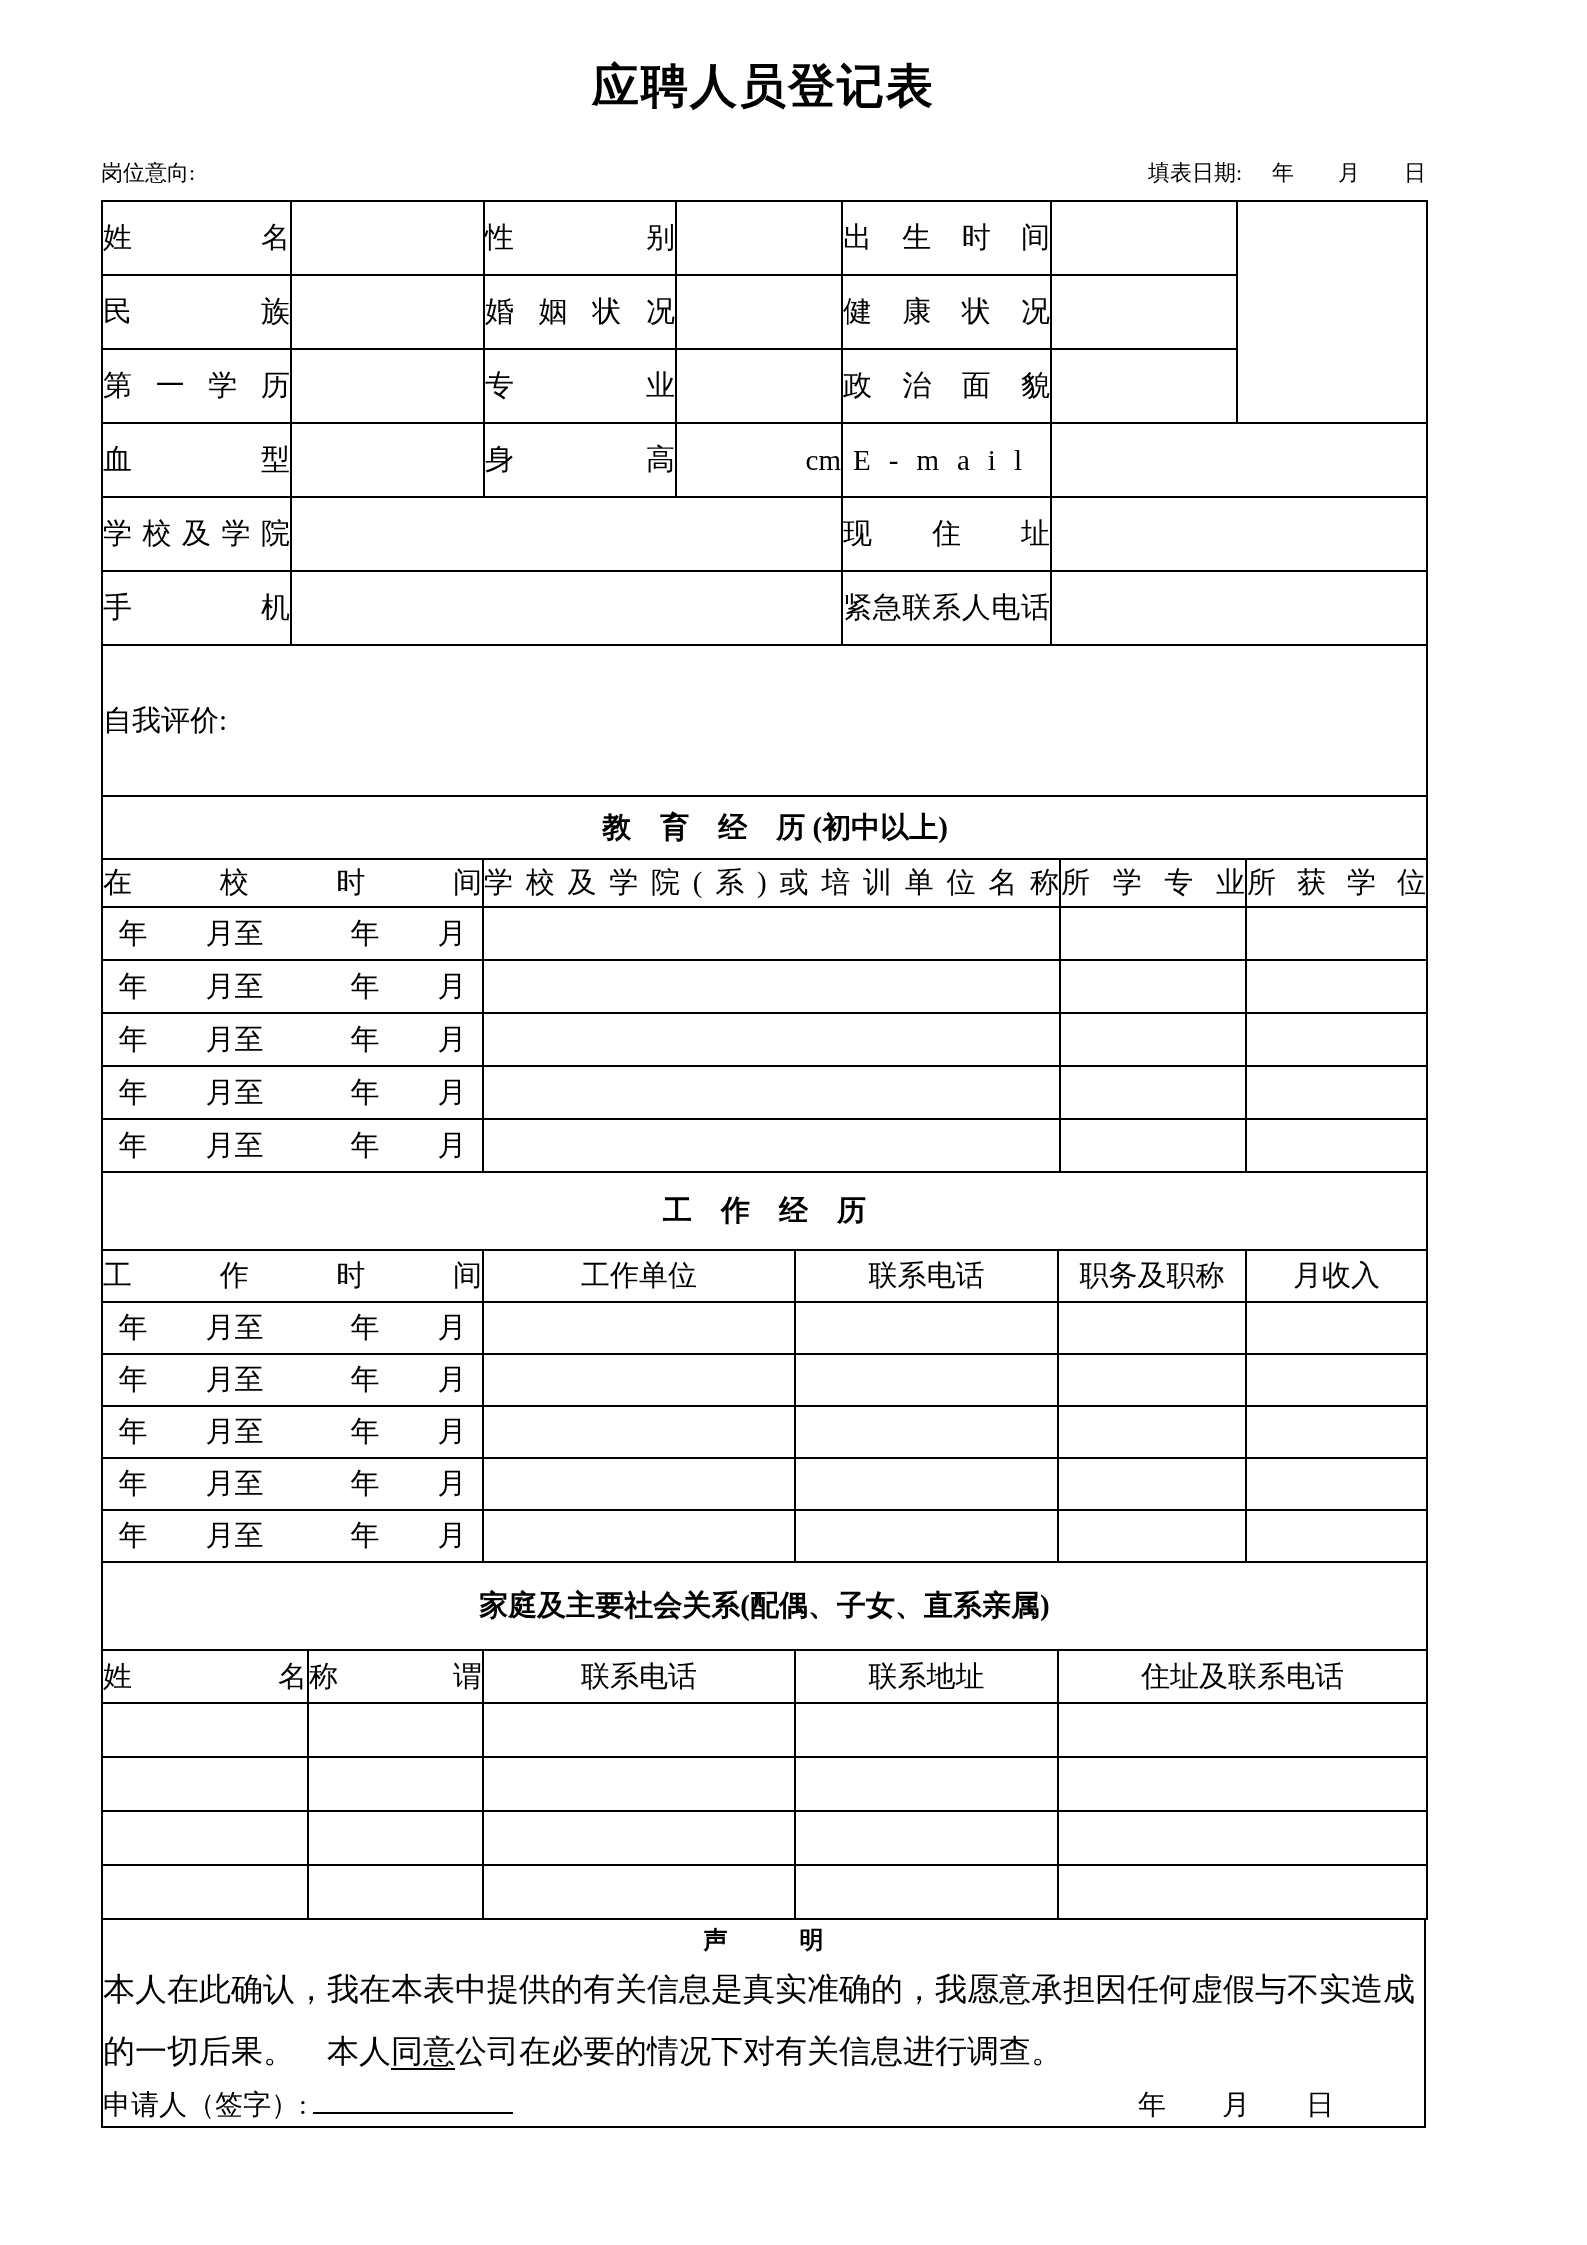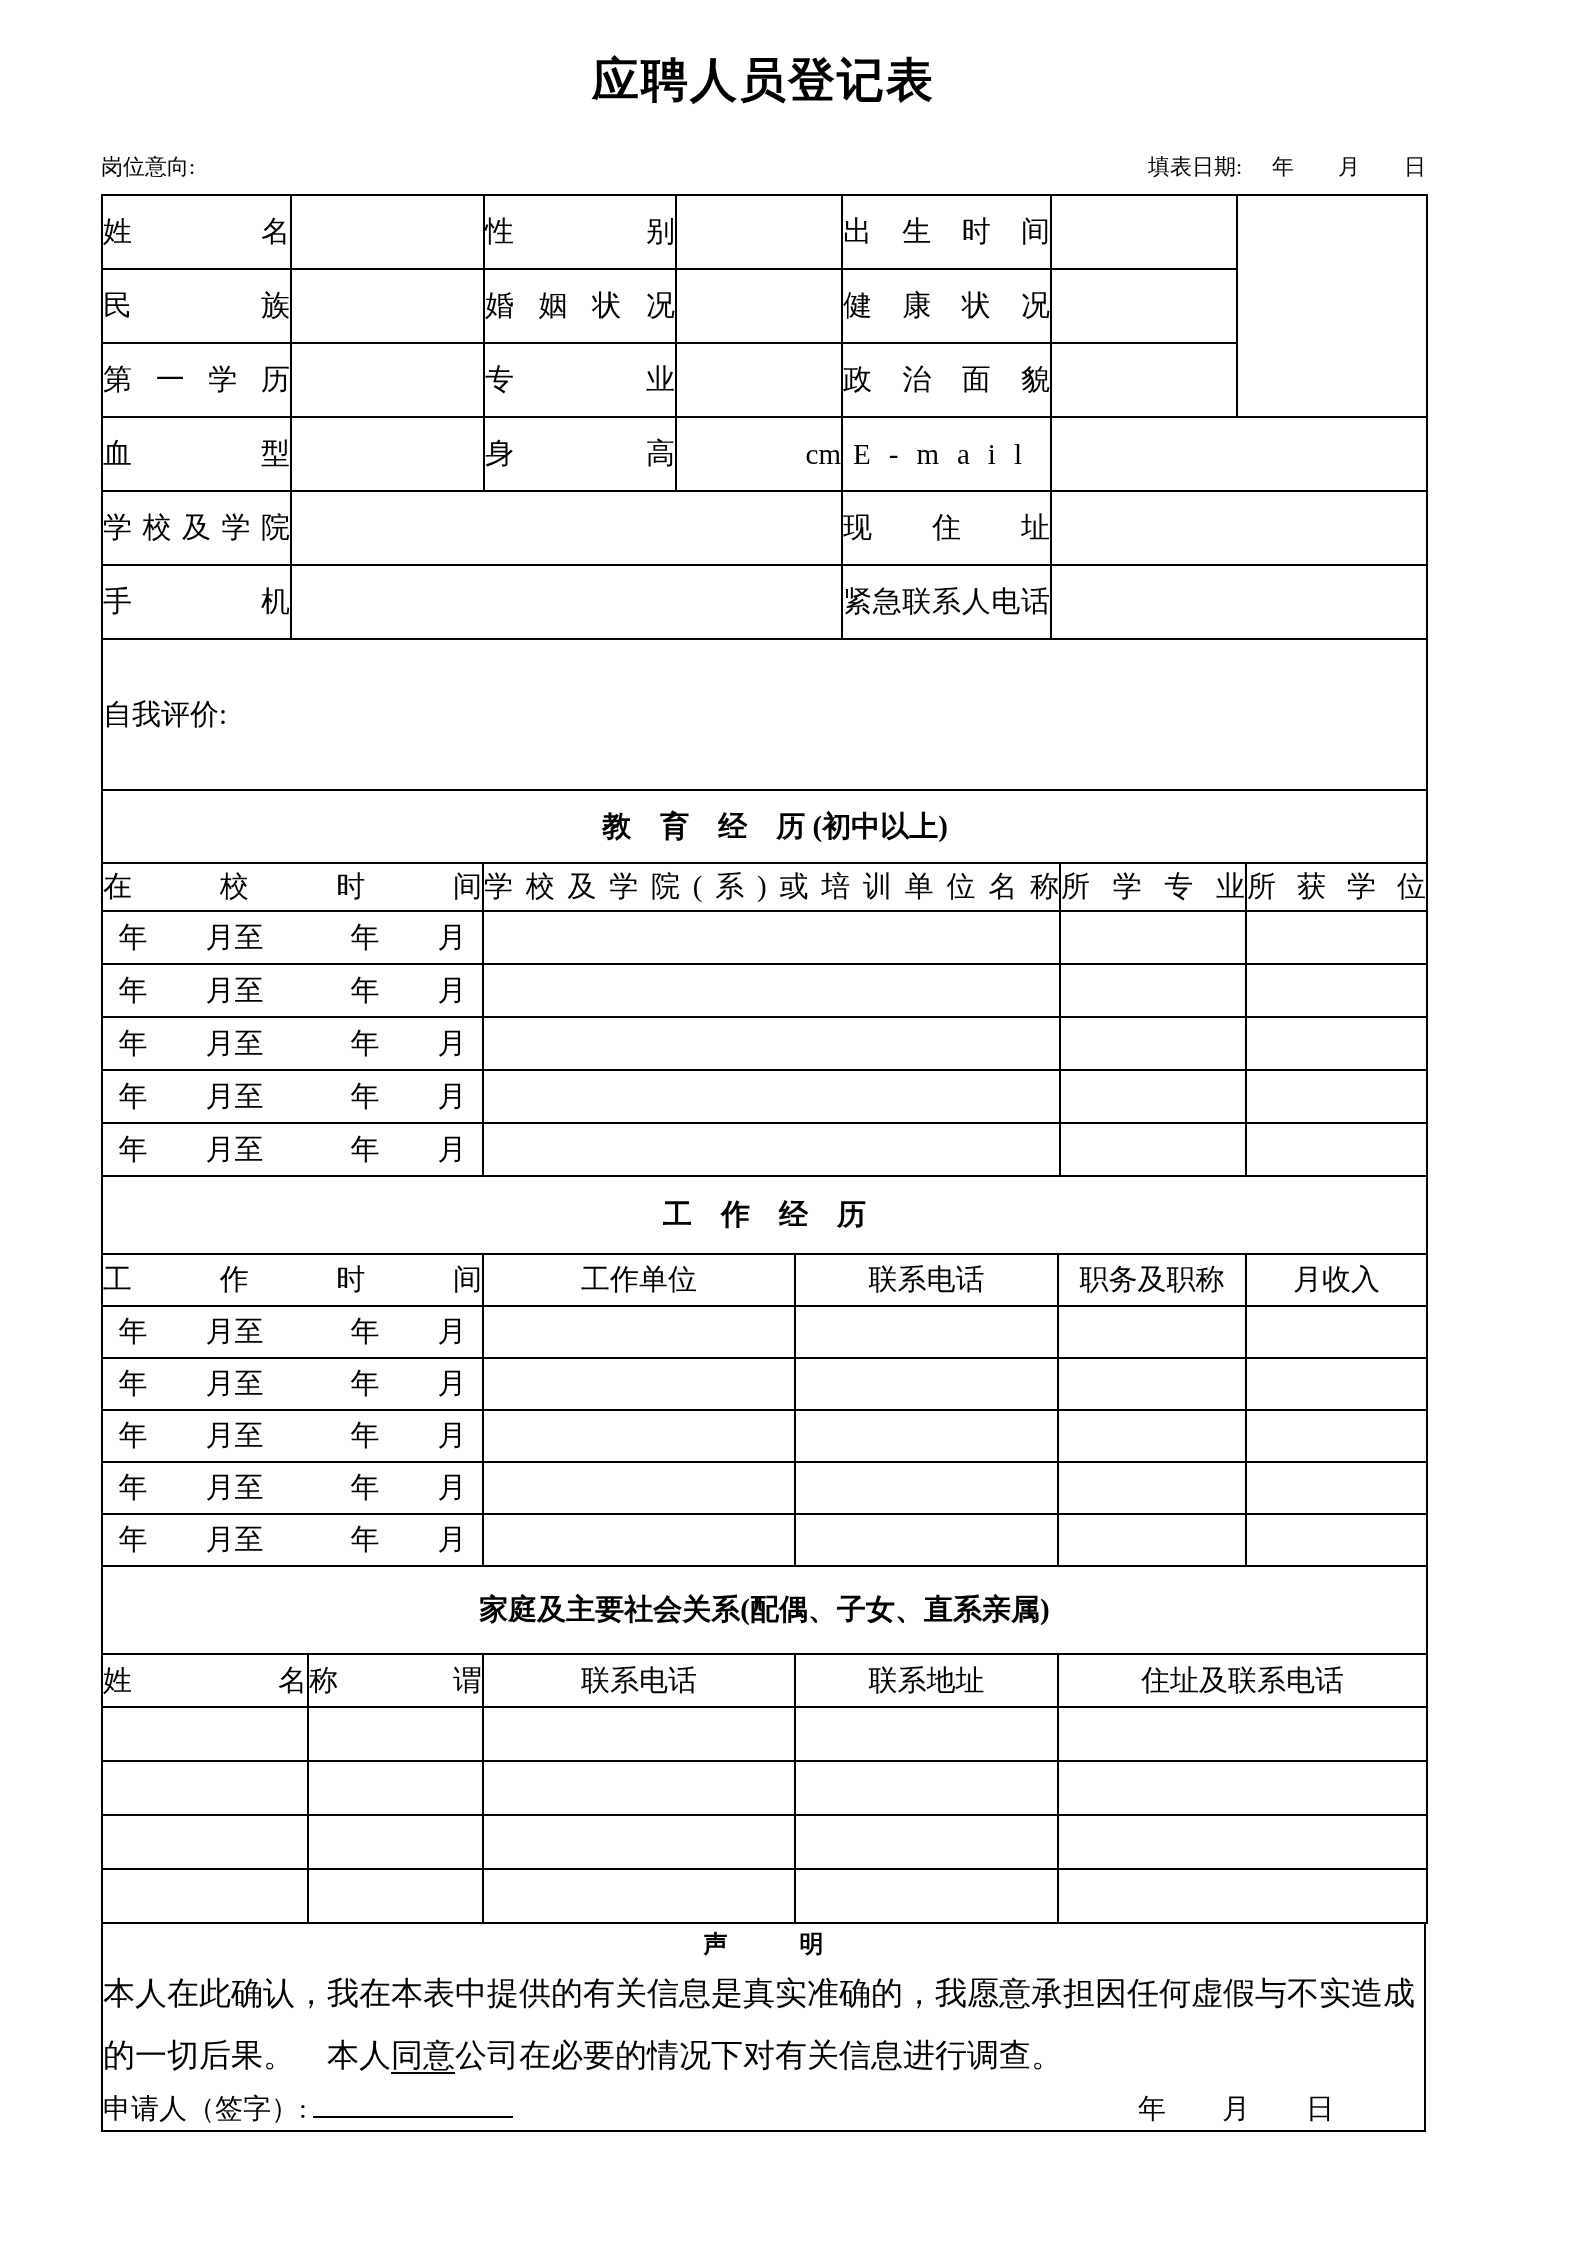--- a/index.html
+++ b/index.html
@@ -11,21 +11,21 @@
   .sheet {
     position: relative;
     width: 1587px;
     height: 2245px;
     background: #ffffff;
     overflow: hidden;
   }
   .content {
     position: absolute;
     left: 101px;
-    top: 0;
+    top: 6px;
     width: 1325px;
   }
   .title {
     margin-top: 48px;
     height: 64px;
     line-height: 64px;
     text-align: center;
     font-family: "Liberation Sans", "DejaVu Sans", sans-serif;
     font-weight: bold;
     font-size: 47px;
@@ -51,21 +51,21 @@
     border: 2px solid #000;
     font-size: 29px;
     padding: 0;
     vertical-align: middle;
     overflow: hidden;
     box-sizing: border-box;
   }
   
   tr.h74  td { height: 74px; }
   tr.h119 td { height: 151px; border-radius: 15px; }
-  tr.h77  td { height: 73px; padding-left: 21px; }
+  tr.h77  td { height: 63px; padding-left: 21px; }
   tr.h48  td { height: 48px; }
   tr.h53  td { height: 53px; }
   tr.h78  td { height: 78px; }
   tr.h52  td { height: 52px; }
   tr.h88  td { height: 88px; }
   tr.h54  td { height: 54px; }
   tr.h208 td { height: 208px; }
 
   td.lbl {
     text-align: justify;

